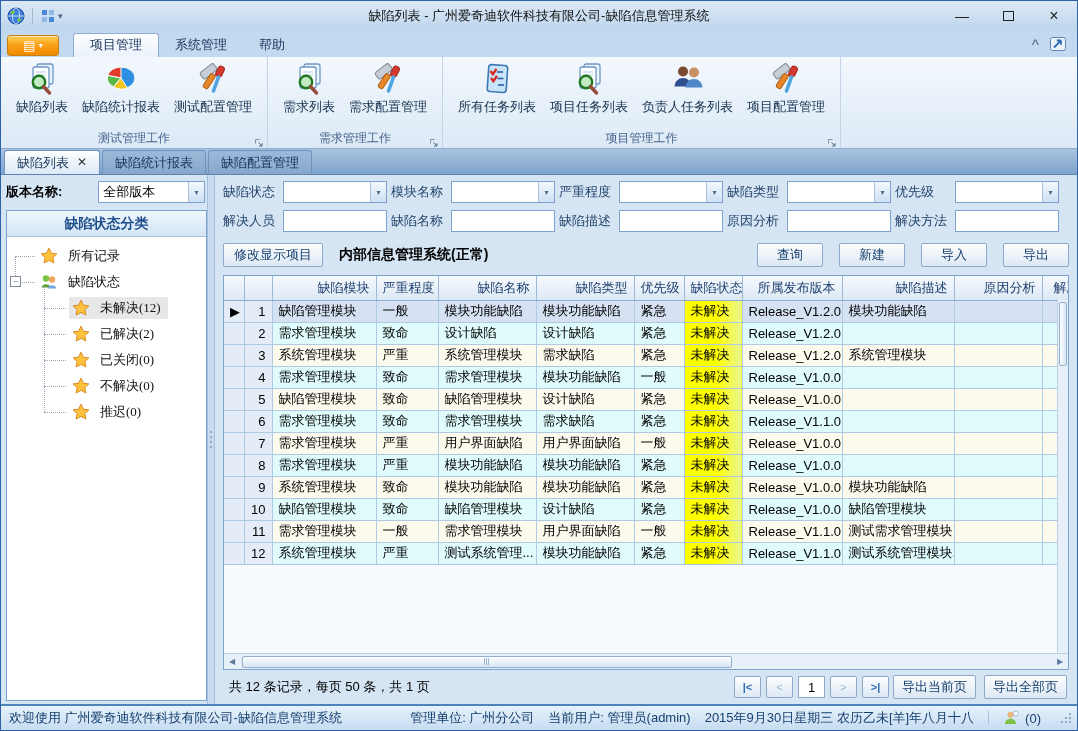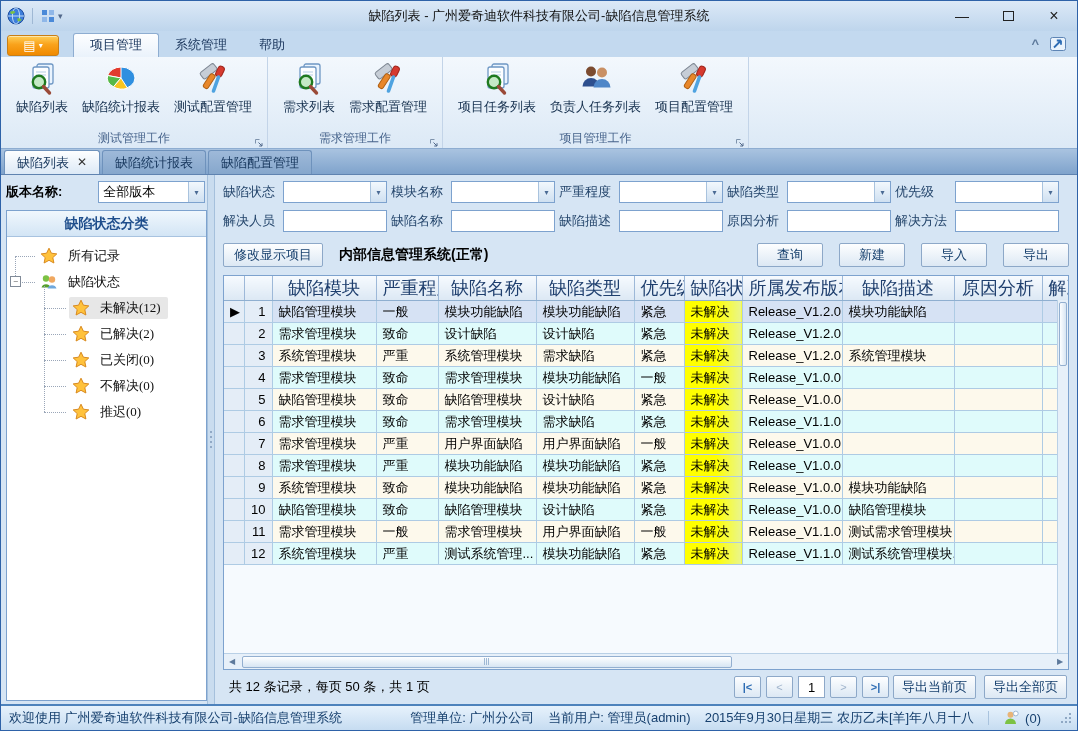--- a/index.html
+++ b/index.html
@@ -122,22 +122,22 @@
     justify-content:center; padding:0 10px; }
   .proj-title { margin-left:16px; font-weight:bold; font-size:14px; color:#000; }
   .action-spacer { flex:1; }
   .act-btn { width:66px; margin-left:16px; }
 
   .grid-wrap { flex:1; border:1px solid #7DA2CE; background:#F6FAFE; display:flex;
     flex-direction:column; overflow:hidden; position:relative; }
   .grid-scroll { flex:1; overflow:hidden; position:relative; }
   table.grid { border-collapse:collapse; table-layout:fixed; width:888px; background:#fff; }
   table.grid th { height:24px; background:linear-gradient(#F6FAFE,#DCE8F4);
-    border-right:1px solid #9DB8D8; border-bottom:1px solid #8FAFD0; font-size:18px;
-    font-weight:normal; color:#1F3F6E; text-align:center; padding:0 6px; white-space:nowrap;
+    border-right:1px solid #9DB8D8; border-bottom:1px solid #8FAFD0; font-size:13px;
+    font-weight:normal; color:#1F3F6E; text-align:right; padding:0 6px; white-space:nowrap;
     overflow:hidden; }
   table.grid td { height:22px; font-size:13px; color:#000; padding:0 6px;
     border-right:1px solid #AECBE4; border-bottom:1px solid #AECBE4; white-space:nowrap;
     overflow:hidden; }
   td.ind { background:#E4EDF7; border-right:1px solid #9DB8D8; padding:0 2px; text-align:center;
     font-size:8px; color:#222; }
   td.num { background:#E4EDF7; border-right:1px solid #9DB8D8; text-align:right;
     color:#1C3C66; padding:0 5px 0 2px; }
   tr.sel td.cell { background:#D6E2F4; }
   tr.ecyan td.cell { background:#DFFBFB; }
@@ -302,20 +302,31 @@
             <span class="lb">需求配置管理</span>
           </div>
         </div>
         <div class="rgroup-foot"><span>需求管理工作</span><span class="launcher"><svg viewBox="0 0 10 10">
               <path d="M1.5 1.5 H5.5 M1.5 1.5 V5.5" stroke="#7E93AC" fill="none"></path>
               <path d="M4.5 4.5 L8 8 M8 8 V5.2 M8 8 H5.2" stroke="#51688A" fill="none"></path>
             </svg></span></div>
       </div>
       <div class="rgroup">
         <div class="rgroup-btns">
+          <div class="rbtn">
+            <span class="ic"><svg viewBox="0 0 34 34">
+                <rect x="8" y="3" width="19" height="27" rx="3" transform="rotate(4 17 16)" fill="#C9E4F8" stroke="#3E79B4" stroke-width="1.6"></rect>
+                <line x1="17" y1="10" x2="23" y2="10" stroke="#2B5FA8" stroke-width="1.6"></line>
+                <line x1="17.5" y1="16.5" x2="23.5" y2="16.5" stroke="#2B5FA8" stroke-width="1.6"></line>
+                <line x1="18" y1="23" x2="24" y2="23" stroke="#2B5FA8" stroke-width="1.6"></line>
+                <path d="M10.5 9 l2.4 3.2 l3.6 -5.4" fill="none" stroke="#D42B20" stroke-width="2.4"></path>
+                <path d="M11 16 l2.4 3.2 l3.6 -5.4" fill="none" stroke="#D42B20" stroke-width="2.4"></path>
+              </svg></span>
+            <span class="lb">所有任务列表</span>
+          </div>
           <div class="rbtn">
             <span class="ic"><svg viewBox="0 0 34 34">
                 <rect x="12" y="2" width="16" height="20" rx="2" fill="#EAF4FE" stroke="#6E97C4" stroke-width="1.3"></rect>
                 <rect x="8" y="5" width="16" height="21" rx="2" fill="#FDFEFF" stroke="#6E97C4" stroke-width="1.3"></rect>
                 <line x1="11" y1="10" x2="21" y2="10" stroke="#C2D6EA" stroke-width="1.2"></line>
                 <line x1="11" y1="13" x2="21" y2="13" stroke="#C2D6EA" stroke-width="1.2"></line>
                 <circle cx="14" cy="20" r="6.2" fill="rgba(150,215,150,.55)" stroke="#1F7A1F" stroke-width="2.4"></circle>
                 <line x1="18.5" y1="24.5" x2="24.5" y2="31" stroke="#9A4A38" stroke-width="3.4" stroke-linecap="round"></line>
               </svg></span>
             <span class="lb">项目任务列表</span>

